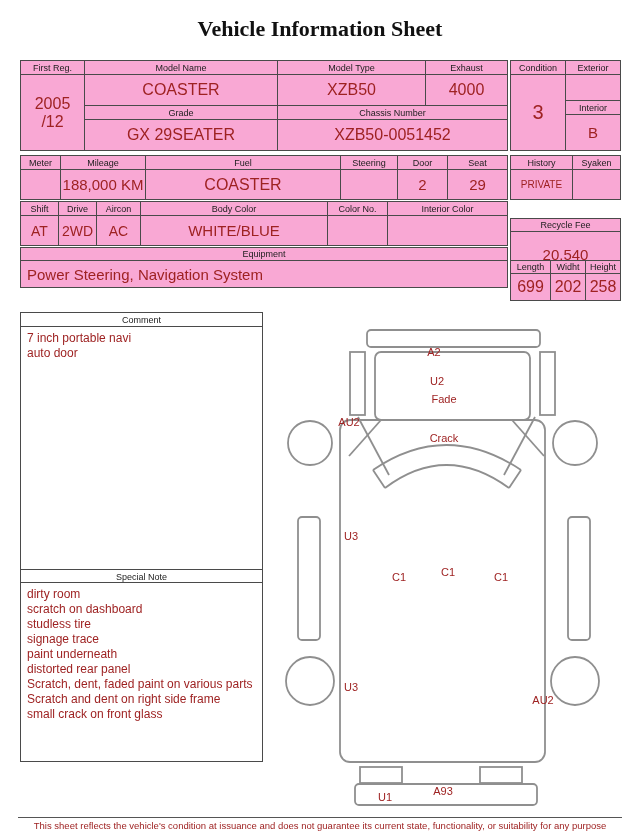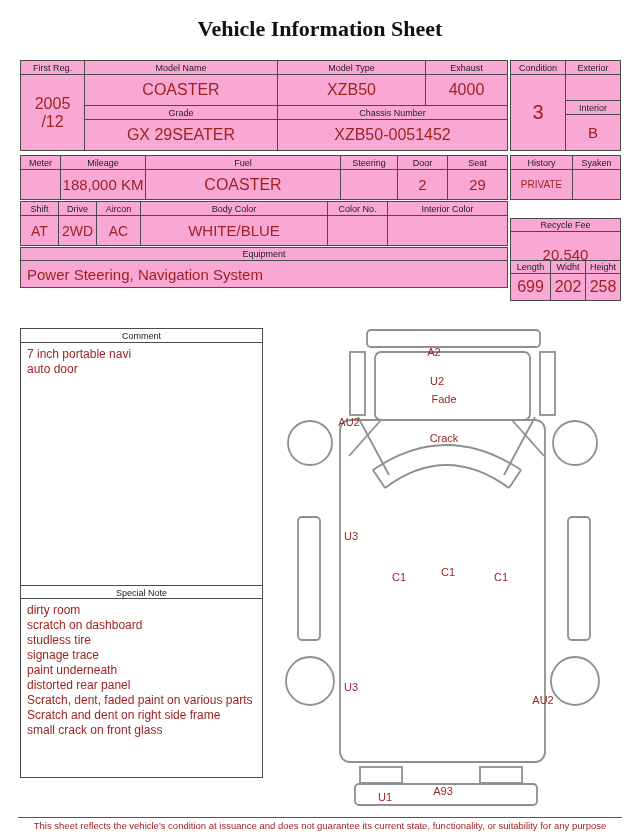--- a/index.html
+++ b/index.html
@@ -28,21 +28,21 @@
   .fs20 { font-size:20px; }
   .fs16 { font-size:16px; }
   .fs15 { font-size:15px; }
   .fs14 { font-size:14px; }
   .fs13 { font-size:16px; }
   .fs11 { font-size:15px; }
   .fs10 { font-size:10px; }
   .left { text-align:left; padding-left:6px; }
   .firstreg { font-size:16px; line-height:18px;margin-top:30px; }
   .panel {
-    position:absolute; left:20px; top:328px; width:243px; height:450px;
+    position:absolute; left:20px; top:312px; width:243px; height:450px;
     border:1px solid var(--border); background:#fff;
   }
   .boxhdr {
     height:14px; line-height:14px; text-align:center; font-size:9px; color:#1c1c1c;
     border-bottom:1px solid var(--border);
   }
   .boxhdr.mid { border-top:1px solid var(--border); }
   .boxbody { padding:4px 6px; color:var(--accent); font-size:12px; line-height:15px; }
   .boxbody.comment { height:242px; }
   .boxbody.note { height:178px; }

